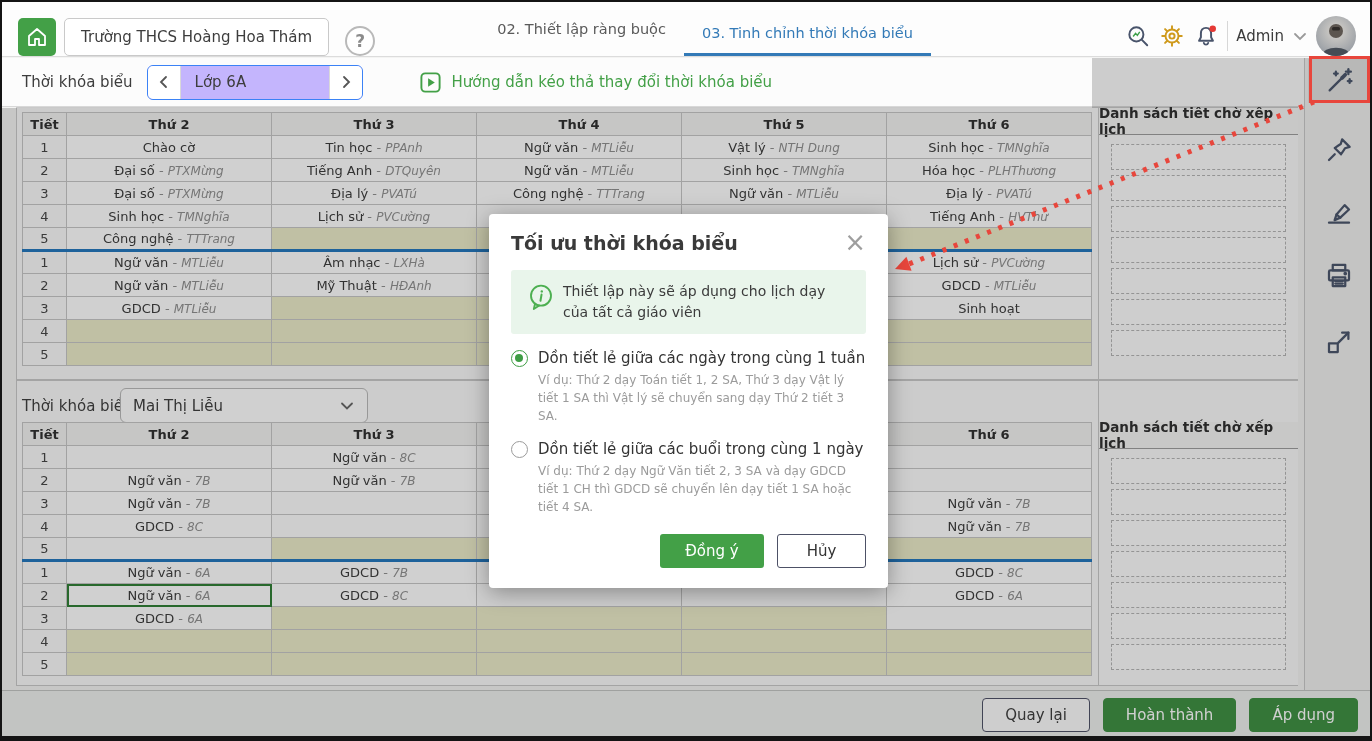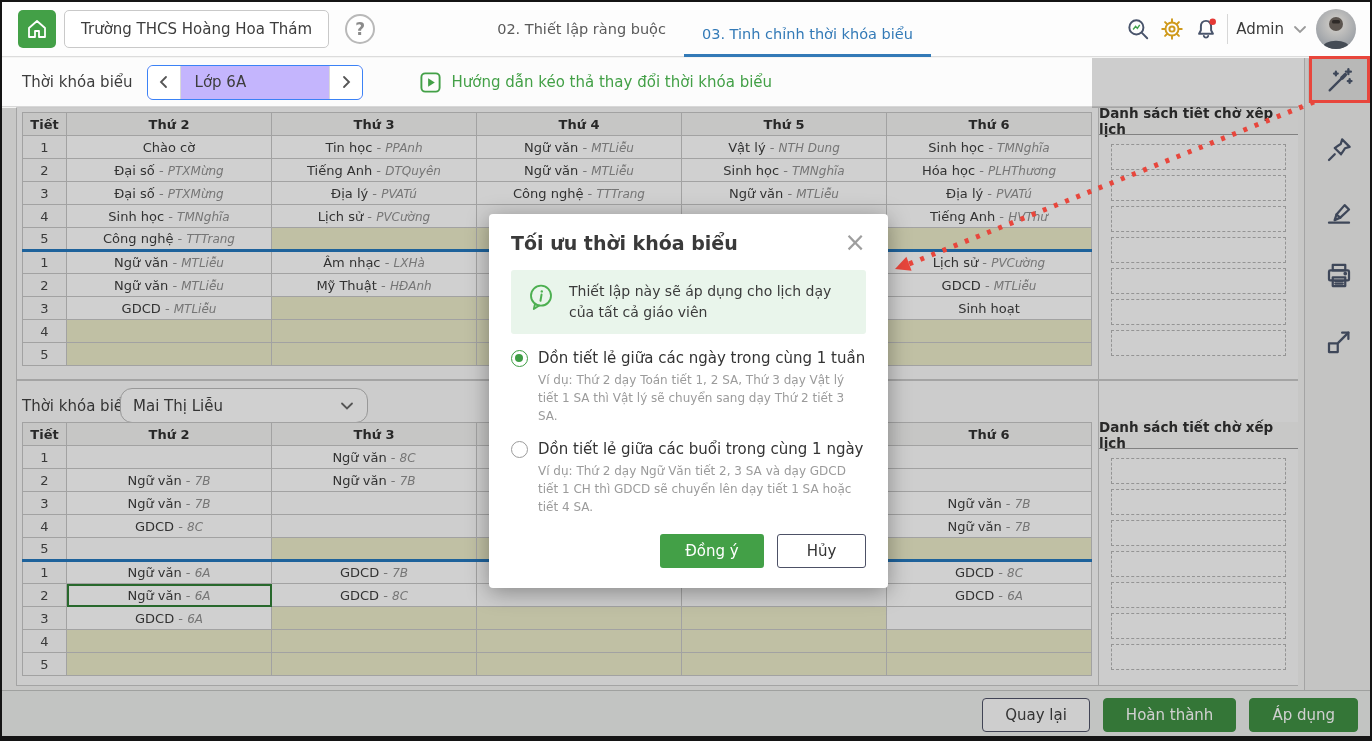--- a/index.html
+++ b/index.html
@@ -1,21 +1,21 @@
 <!DOCTYPE html>
 <html><head>
 <meta charset="utf-8">
 <style>
   *{margin:0;padding:0;box-sizing:border-box}
   html,body{width:1372px;height:741px;overflow:hidden;background:#fff;
     font-family:"DejaVu Sans","Liberation Sans",sans-serif;color:#333}
   #screen{position:relative;width:1372px;height:741px;border:2px solid #141414;border-bottom-width:5px;background:#f4f4f3;overflow:hidden}
 
   
-  .topbar{position:absolute;left:0;top:0;width:100%;height:55px;background:#fdfdfd;border-bottom:1px solid #dcdcdc;display:flex;align-items:center;padding:0 14px 0 16px;z-index:5}
+  .topbar{position:absolute;left:0;top:0;width:100%;height:55px;background:#fdfdfd;border-bottom:1px solid #dcdcdc;display:flex;align-items:flex-end;padding:0 14px 0 16px;z-index:5}
   .home-btn{width:38px;height:38px;border-radius:5px;background:#43a047;display:flex;align-items:center;justify-content:center;flex:0 0 auto;cursor:pointer}
   .school-box{margin-left:8px;height:38px;min-width:198px;border:1px solid #c9c9c9;border-radius:5px;display:flex;align-items:center;padding:0 16px;font-size:15px;color:#3d3d3d;background:#fff}
   .help-btn{margin-left:16px;width:30px;height:30px;border-radius:50%;border:2px solid #b9b9b9;color:#8b8b8b;font-size:17px;font-weight:700;display:flex;align-items:center;justify-content:center;background:#fff}
   .tabs{display:flex;margin-left:104px;height:55px}
   .tab{display:flex;align-items:center;padding:0 18px;font-size:14.5px;color:#5a5a5a;height:55px;cursor:pointer}
   .tab.active{color:#337ab7;border-bottom:3px solid #337ab7;padding-top:12px}
   .top-icons{margin-left:auto;display:flex;align-items:center;gap:8px}
   .ticon{position:relative;width:26px;height:26px;display:flex;align-items:center;justify-content:center;cursor:pointer}
   .vsep{width:1px;height:30px;background:#d7d7d7}
   .user-name{font-size:15px;color:#3b3b3b;cursor:pointer}
@@ -45,21 +45,21 @@
   .tt td.filled{background:#fff;color:#3a3a3a}
   .tt td.empty{background:#fdfdfd}
   .tt td.off{background:#ecebc9}
   .tt td .cell-sub{font-style:italic;color:#8f8f8f;font-size:12px}
   .tt td .dash{color:#8f8f8f}
   .tt tr.session-end td{border-bottom:3px solid #2176bd}
   .tt td.selected{outline:2px solid #2e7d32;outline-offset:-2px}
 
   
   .teacher-bar-label{position:absolute;left:20px;top:386px;height:35px;display:flex;align-items:center;font-size:15px;color:#3d3d3d;z-index:2}
-  .teacher-select{position:absolute;left:118px;top:386px;width:248px;height:35px;border:1px solid #b9b9b9;border-radius:12px;background:#fff;display:flex;align-items:center;padding:0 12px;font-size:15px;color:#3d3d3d;z-index:2;cursor:pointer}
+  .teacher-select{position:absolute;left:118px;top:386px;width:248px;height:35px;border:1px solid #b9b9b9;border-radius:6px;background:#fff;display:flex;align-items:center;padding:0 12px;font-size:15px;color:#3d3d3d;z-index:2;cursor:pointer}
   .teacher-select .chev{margin-left:auto}
 
   
   .panel{position:absolute;width:200px;background:#fbfbfa;border-left:1px solid #c9c9c9;z-index:2}
   #panel1{left:1096px;top:106px;height:271px}
   #panel2{left:1096px;top:379px;height:304px}
   .panel-spacer{height:41px}
   .panel-title{height:27px;display:flex;align-items:center;justify-content:center;font-size:13.5px;font-weight:600;color:#2e2e2e;border-bottom:1px solid #9d9d9d;background:#f5f5f4}
   .pending-slots{padding:9px 12px}
   .slot{height:26px;border:1px dashed #b5b5b5;margin-bottom:5px;background:#fdfdfd}
@@ -83,21 +83,21 @@
 
   
   .wand-highlight{position:absolute;left:1307px;top:54px;width:61px;height:47px;border:3px solid #e8463c;z-index:46;pointer-events:none}
   svg.arrow{position:absolute;left:0;top:0;width:1372px;height:741px;z-index:45;pointer-events:none}
 
   
   .modal{position:absolute;left:487px;top:212px;width:399px;background:#fff;border-radius:4px;box-shadow:0 4px 22px rgba(0,0,0,.35);z-index:60;padding:18px 22px 20px 22px}
   .m-head{display:flex;align-items:flex-start;justify-content:space-between}
   .m-title{font-size:19px;font-weight:700;color:#3a3a3a}
   .m-close{font-size:26px;line-height:20px;color:#9e9e9e;cursor:pointer}
-  .m-info{margin-top:16px;background:#e9f5eb;border-radius:3px;padding:11px 14px;display:flex;gap:12px;align-items:flex-start}
+  .m-info{margin-top:16px;background:#e9f5eb;border-radius:3px;padding:11px 14px;display:flex;gap:6px;align-items:flex-start}
   .m-info span{font-size:14px;color:#3b3b3b;line-height:1.5}
   .opt{margin-top:15px}
   .opt-row{display:flex;align-items:center;gap:10px;cursor:pointer}
   .radio{width:17px;height:17px;border-radius:50%;border:1.5px solid #9b9b9b;position:relative;flex:0 0 auto;background:#fff}
   .opt.checked .radio{border-color:#3e9d44}
   .opt.checked .radio::after{content:"";position:absolute;left:3px;top:3px;width:8px;height:8px;border-radius:50%;background:#3e9d44}
   .opt-label{font-size:15px;color:#333;font-weight:500}
   .opt-desc{margin:4px 0 0 27px;font-size:12px;color:#9b9b9b;line-height:1.5}
   .m-actions{margin-top:18px;display:flex;justify-content:flex-end;gap:13px}
   .btn-green{width:104px;height:34px;background:#43a047;border:none;border-radius:3px;color:#fff;font-size:15px;cursor:pointer;font-family:inherit}

